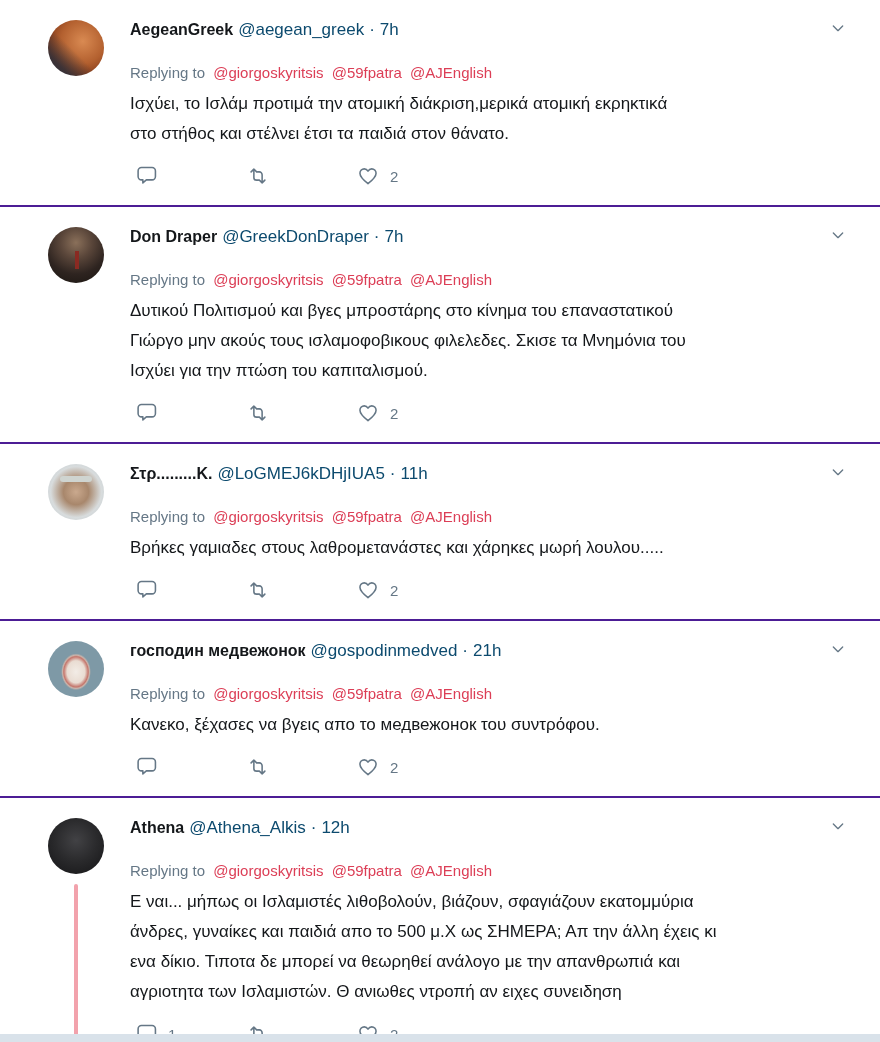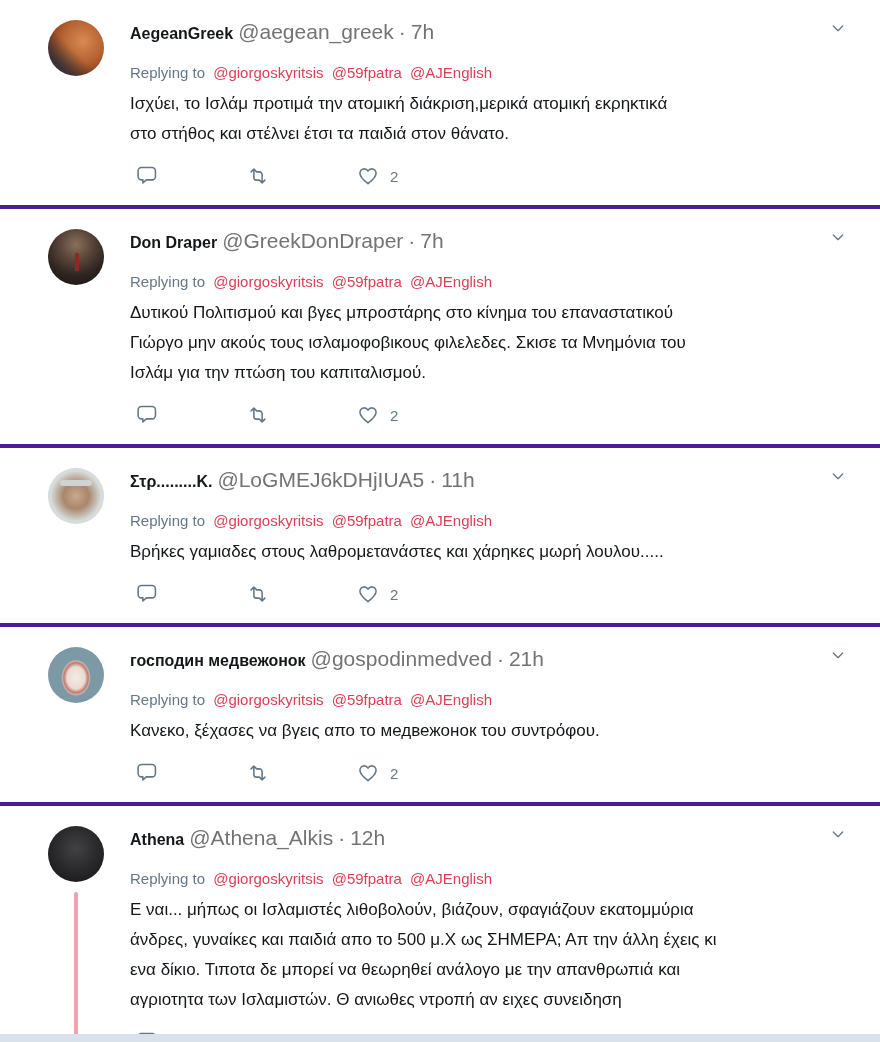--- a/index.html
+++ b/index.html
@@ -10,21 +10,21 @@
     color:#14171a;
     position:relative;
     overflow:hidden;
   }
   .thread { width:880px; }
 
   .tweet {
     position:relative;
     display:flex;
     padding:20px 0 18px 48px;
-    border-bottom:4px solid #4c1d95;
+    border-bottom:2px solid #4c1d95;
     background:#fff;
   }
   .tweet.last { border-bottom:none; }
 
   .avatar-col { width:82px; flex:0 0 82px; }
   .avatar {
     width:56px; height:56px; border-radius:50%;
     position:relative; overflow:hidden; cursor:pointer;
   }
   .av-0 { background:
@@ -34,21 +34,21 @@
   .av-1::after { content:""; position:absolute; left:48%; top:42%; width:4px; height:18px; background:#8a2a22; }
   .av-2 { background: radial-gradient(circle at 50% 50%, #caa98e 0%, #a8876c 32%, #d8dcdd 64%, #c2cacf 100%); }
   .av-2::after { content:""; position:absolute; left:22%; top:22%; width:56%; height:6px; background:#cfd4d0; border-radius:3px; }
   .av-3 { background: radial-gradient(ellipse 42% 52% at 50% 55%, #f2ece6 0%, #e9dcd2 38%, #c4766c 52%, #c9b4ab 57%, #7e99a6 63%, #7e99a6 100%); }
   .av-4 { background: radial-gradient(circle at 50% 40%, #424245 0%, #2a2a2c 48%, #141416 100%); }
 
   .content { flex:1; padding-right:40px; }
 
   .head-row { display:flex; align-items:baseline; position:relative; height:24px; }
   .name { font-size:16px; font-weight:bold; color:#14171a; cursor:pointer; }
-  .handle, .dot, .time { font-size:21px; color:#737373; margin-left:5px; }
+  .handle, .dot, .time { font-size:17px; color:#0c4a6e; margin-left:5px; }
   .chevron {
     position:absolute; right:-6px; top:0;
     background:none; border:none; padding:0; cursor:pointer;
     color:#657786; line-height:1;
   }
 
   .replying { margin-top:20px; font-size:15px; color:#657786; }
   .replying .mention { color:#dc3e56; text-decoration:none; margin-left:4px; cursor:pointer; }
 
   .body-text { margin-top:8px; font-size:17px; line-height:30px; color:#14171a; }
@@ -152,21 +152,21 @@
       </div>
       <div class="replying">
         <span>Replying to</span>
         <a class="mention">@giorgoskyritsis</a>
         <a class="mention">@59fpatra</a>
         <a class="mention">@AJEnglish</a>
       </div>
       <div class="body-text">
         <div>Δυτικού Πολιτισμού και βγες μπροστάρης στο κίνημα του επαναστατικού</div>
         <div>Γιώργο μην ακούς τους ισλαμοφοβικους φιλελεδες. Σκισε τα Μνημόνια του</div>
-        <div>Ισλάμ για την πτώση του καπιταλισμού.</div>
+        <div>Ισχύει για την πτώση του καπιταλισμού.</div>
       </div>
       <div class="actions">
         <div class="action">
           <span class="icon">
             <svg width="22" height="22" viewBox="0 0 24 24">
                 <path d="M7.5 19.5v-3.3H6A3.7 3.7 0 0 1 2.3 12.5v-6A3.7 3.7 0 0 1 6 2.8h11.5a3.7 3.7 0 0 1 3.7 3.7v6a3.7 3.7 0 0 1-3.7 3.7h-6.2z"></path>
               </svg>
           </span>
           <span class="count"></span>
         </div>

